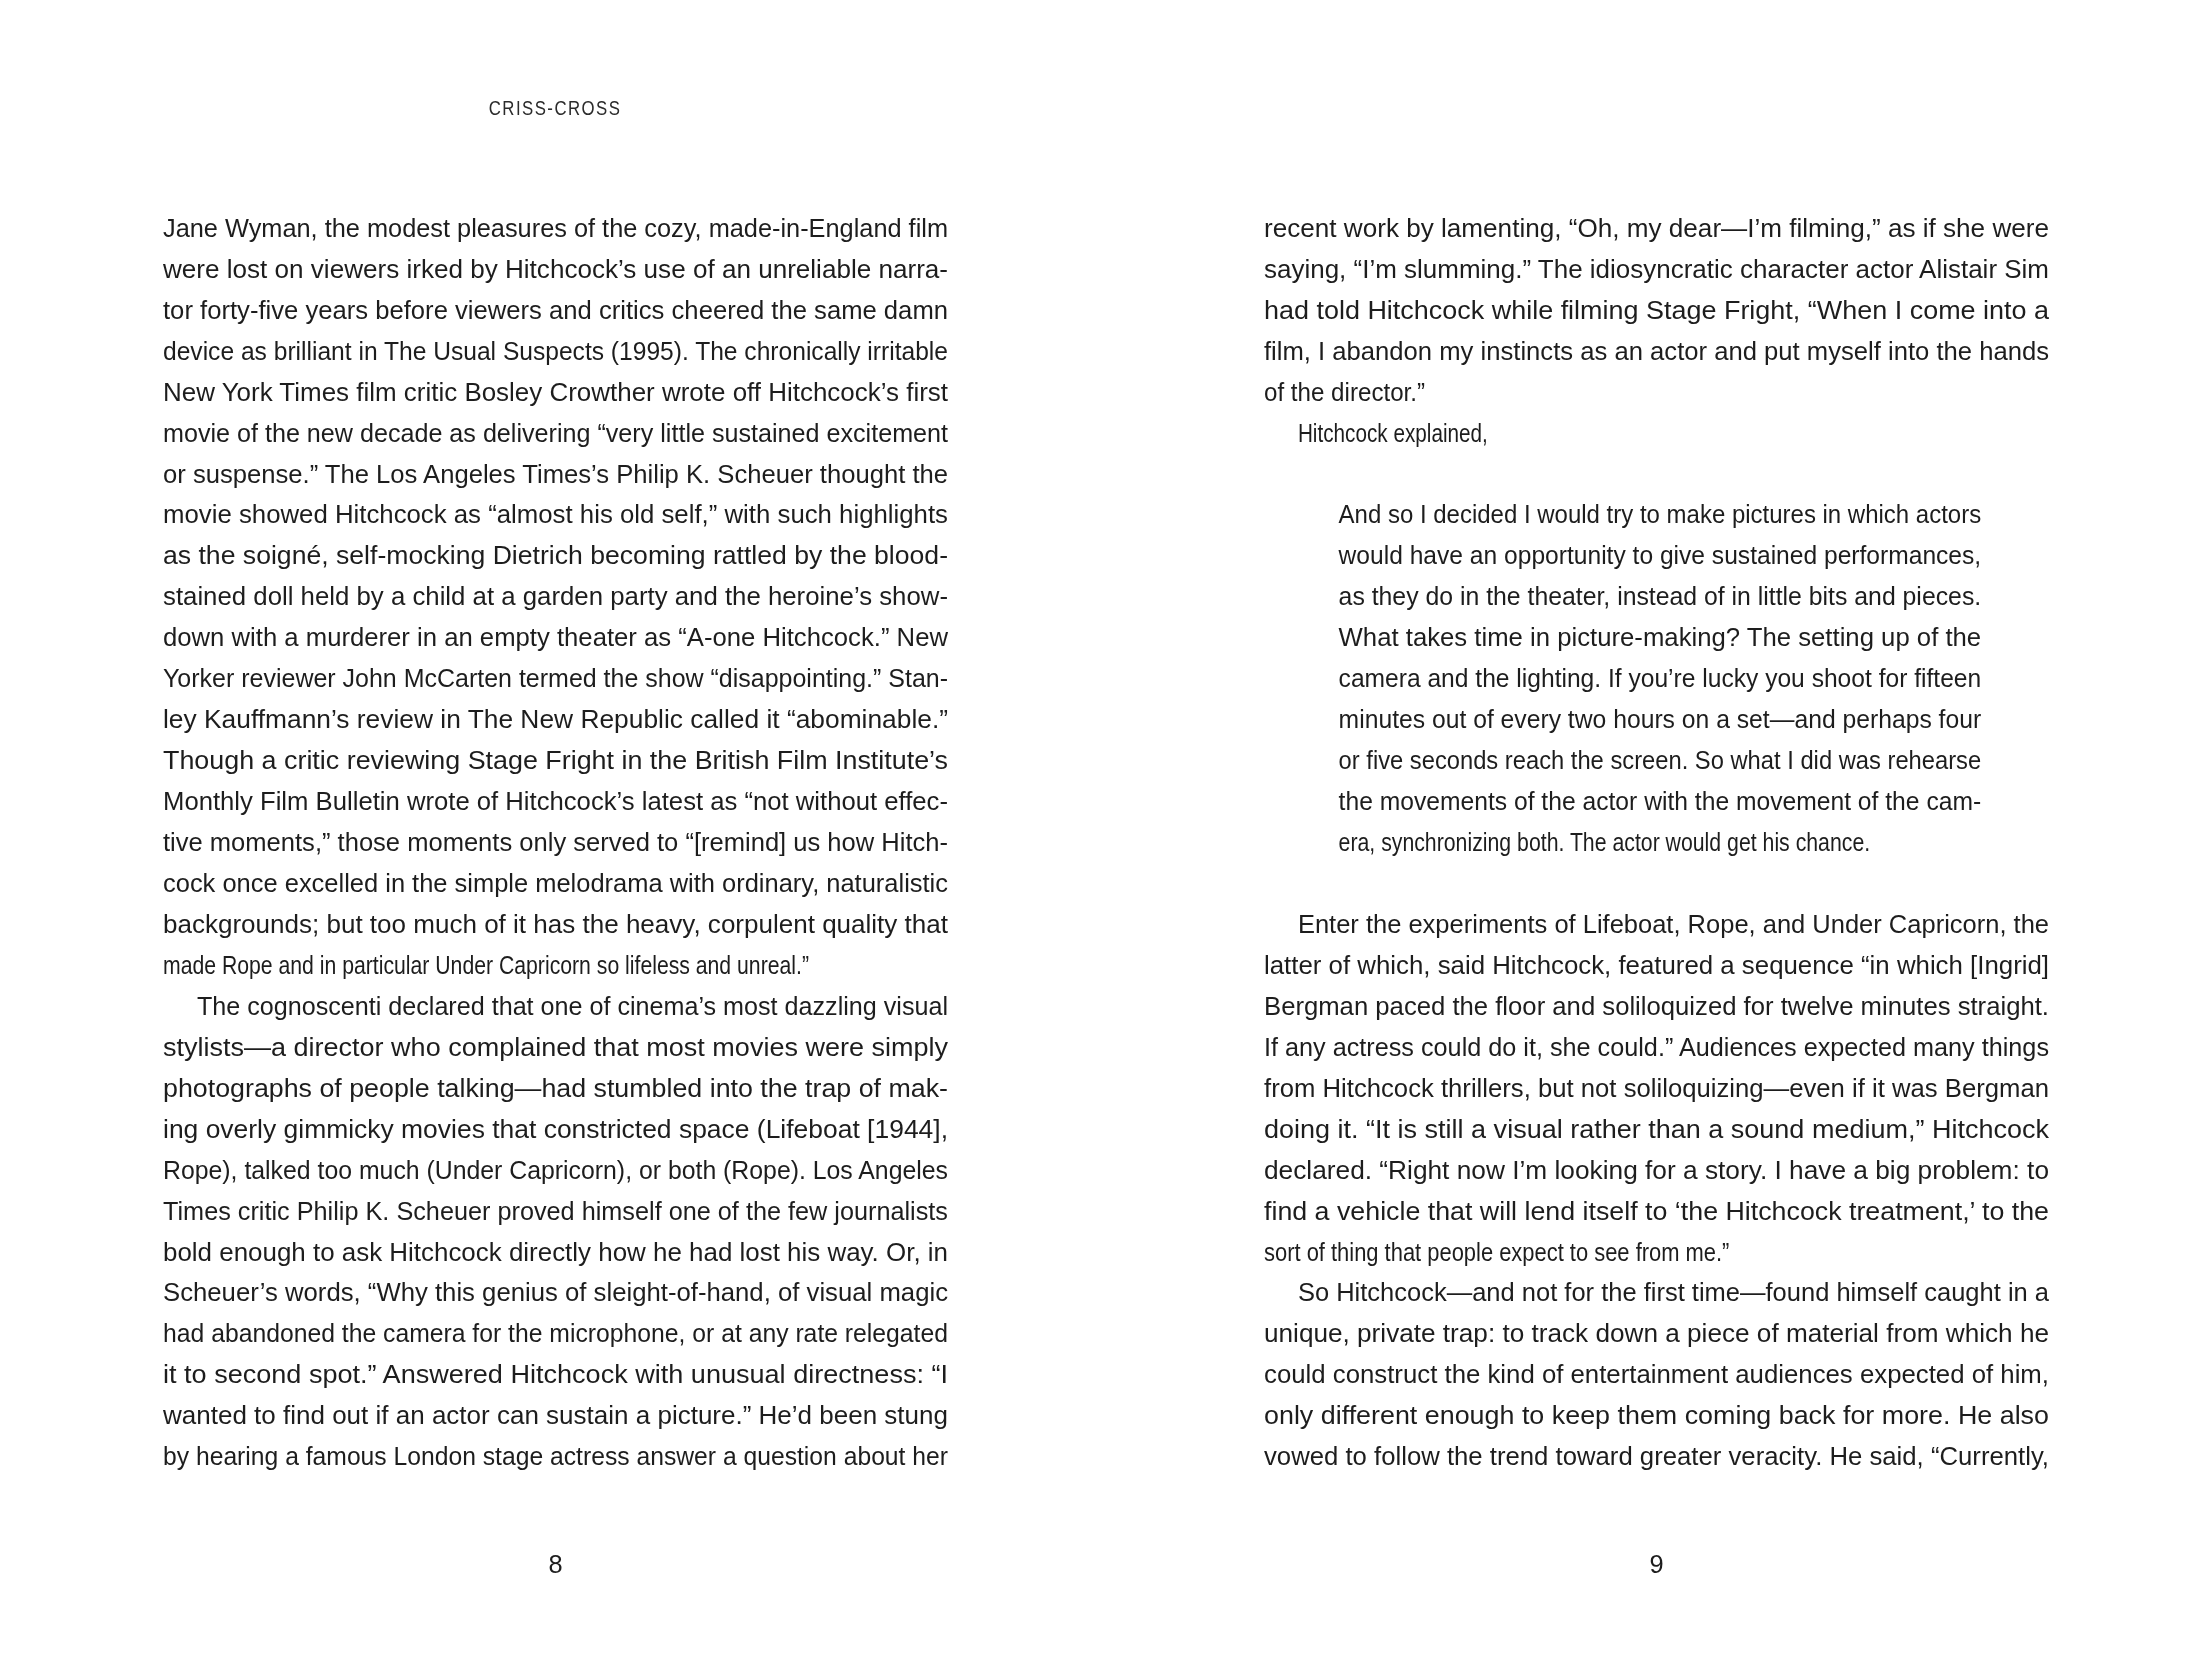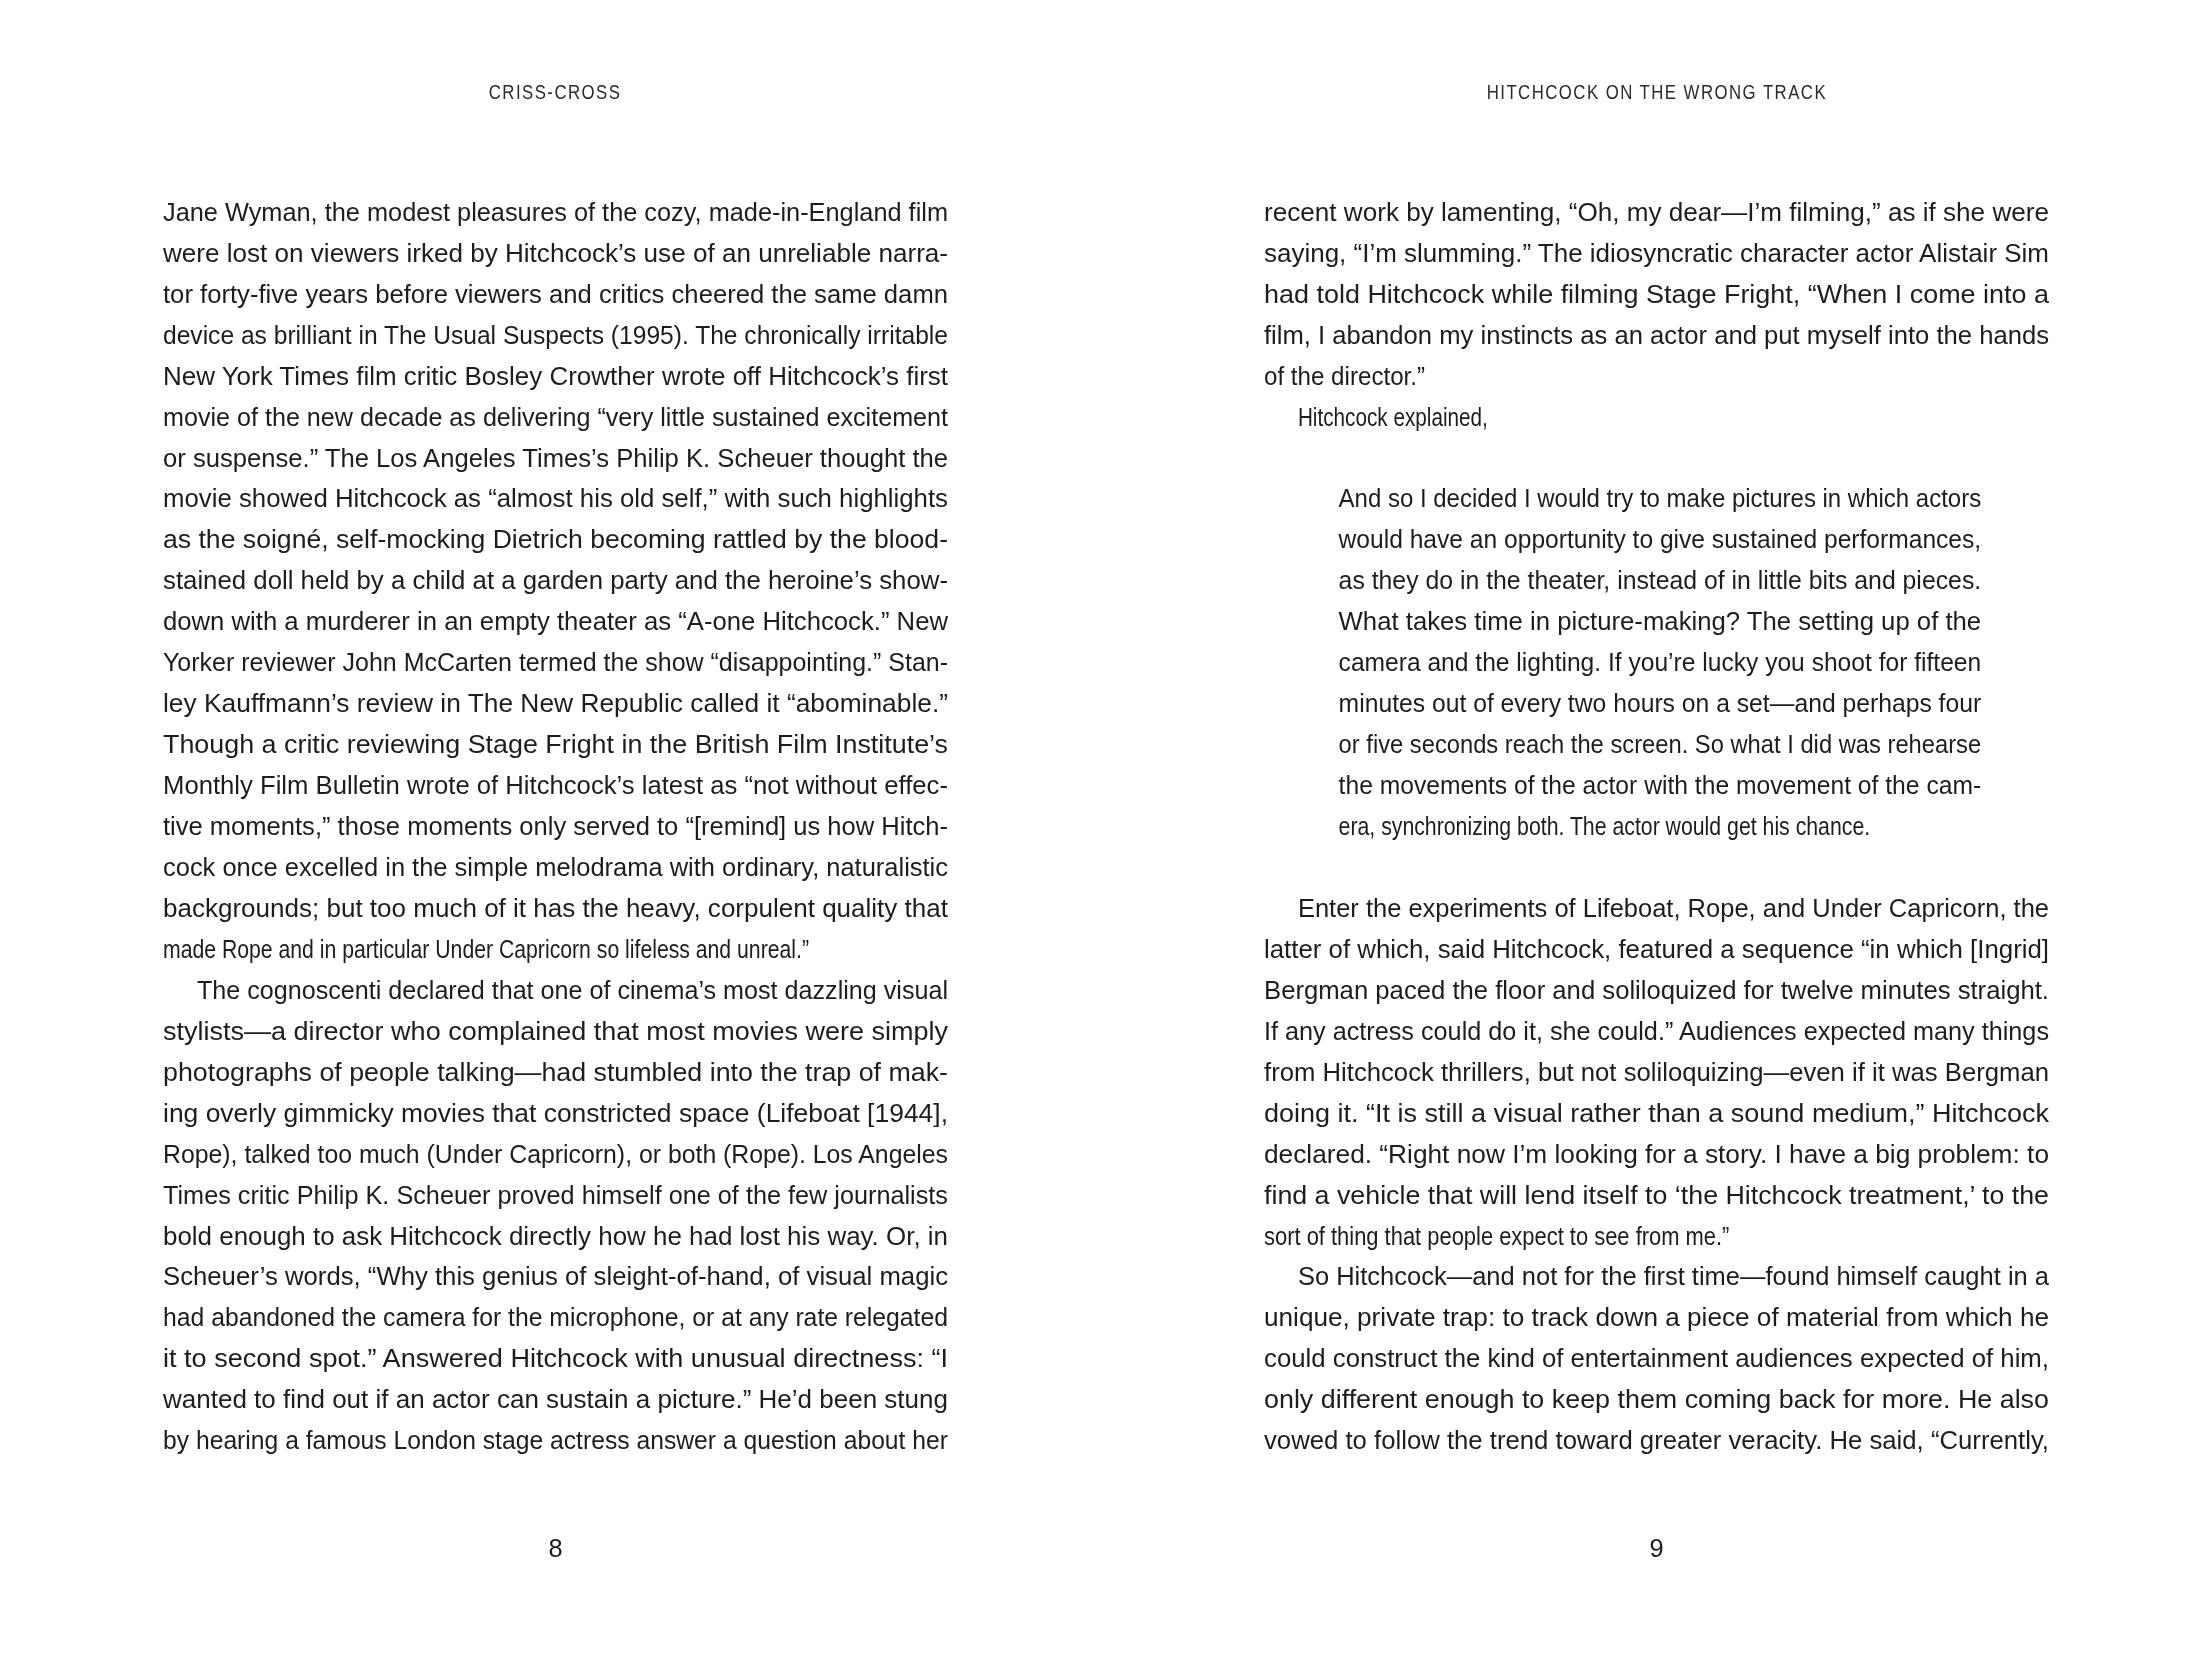--- a/index.html
+++ b/index.html
@@ -6,21 +6,21 @@
   .spread {
     position: relative;
     width: 2205px;
     height: 1654px;
     background: #ffffff;
     font-family: "Liberation Sans", sans-serif;
     overflow: hidden;
   }
   .page {
     position: absolute;
-    top: 0;
+    top: 16px;
     height: 1168px;
     width: 785px;
   }
   .page-left  { left: 163px; }
   .page-right { left: 1264px; }
   .running-head {
     position: absolute;
     top: 81px;
     left: 0;
     width: 100%;
@@ -97,23 +97,20 @@
         <text x="0" y="1515.8" textLength="926" lengthAdjust="spacingAndGlyphs">Scheuer’s words, “Why this genius of sleight-of-hand, of visual magic</text>
         <text x="0" y="1564.1" textLength="926" lengthAdjust="spacingAndGlyphs">had abandoned the camera for the microphone, or at any rate relegated</text>
         <text x="0" y="1612.4" textLength="926" lengthAdjust="spacingAndGlyphs">it to second spot.” Answered Hitchcock with unusual directness: “I</text>
         <text x="0" y="1660.7" textLength="926" lengthAdjust="spacingAndGlyphs">wanted to find out if an actor can sustain a picture.” He’d been stung</text>
         <text x="0" y="1709.0" textLength="926" lengthAdjust="spacingAndGlyphs">by hearing a famous London stage actress answer a question about her</text>
       </svg>
     <div class="folio">8</div>
   </div>
 
   <div class="page page-right">
-    <div class="running-head">
-      <span class="rh-inner">HITCHCOCK ON THE WRONG TRACK</span>
-    </div>
     <svg class="page-text" xmlns="http://www.w3.org/2000/svg" viewBox="0 0 926 1950" width="785" height="1654">
         <text x="0" y="260.0" textLength="926" lengthAdjust="spacingAndGlyphs">recent work by lamenting, “Oh, my dear—I’m filming,” as if she were</text>
         <text x="0" y="308.3" textLength="926" lengthAdjust="spacingAndGlyphs">saying, “I’m slumming.” The idiosyncratic character actor Alistair Sim</text>
         <text x="0" y="356.6" textLength="926" lengthAdjust="spacingAndGlyphs">had told Hitchcock while filming Stage Fright, “When I come into a</text>
         <text x="0" y="404.9" textLength="926" lengthAdjust="spacingAndGlyphs">film, I abandon my instincts as an actor and put myself into the hands</text>
         <text x="0" y="453.2" textLength="190" lengthAdjust="spacingAndGlyphs">of the director.”</text>
         <text x="40" y="501.5" textLength="224" lengthAdjust="spacingAndGlyphs">Hitchcock explained,</text>
         <text x="88" y="598.1" textLength="758" lengthAdjust="spacingAndGlyphs">And so I decided I would try to make pictures in which actors</text>
         <text x="88" y="646.4" textLength="758" lengthAdjust="spacingAndGlyphs">would have an opportunity to give sustained performances,</text>
         <text x="88" y="694.7" textLength="758" lengthAdjust="spacingAndGlyphs">as they do in the theater, instead of in little bits and pieces.</text>

